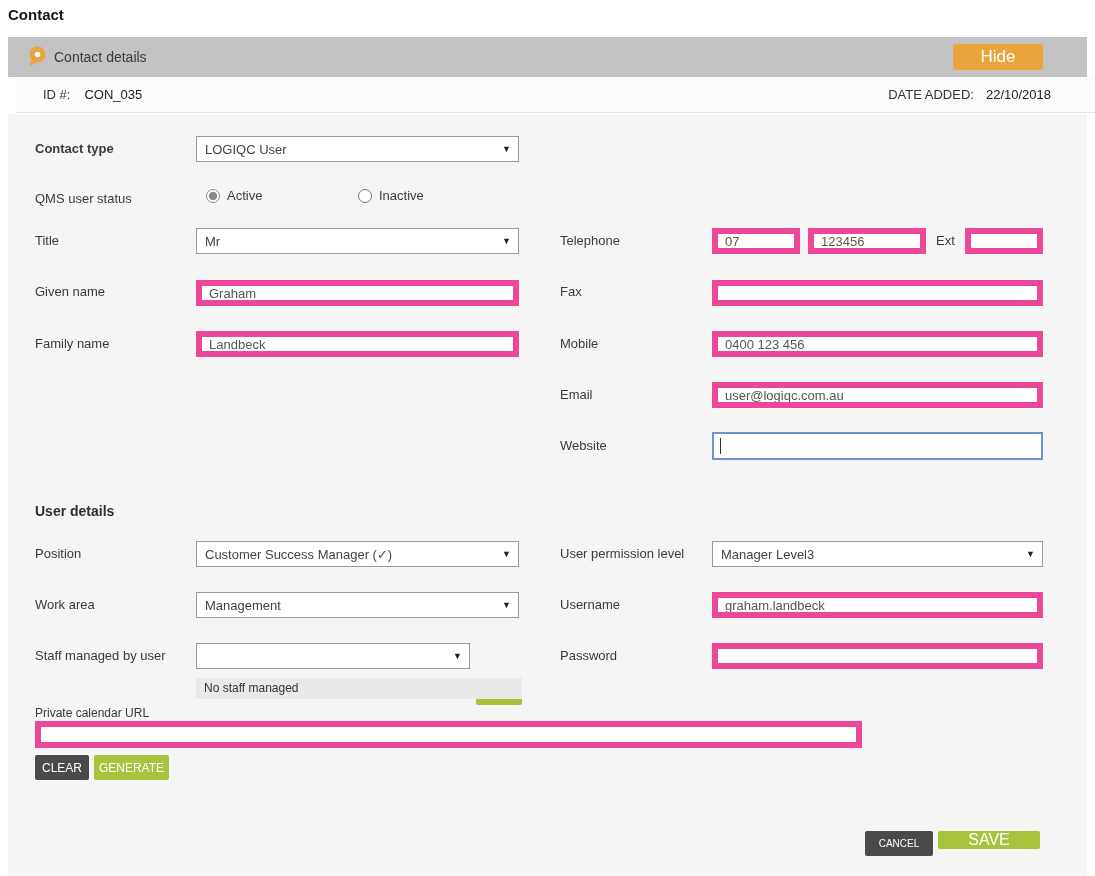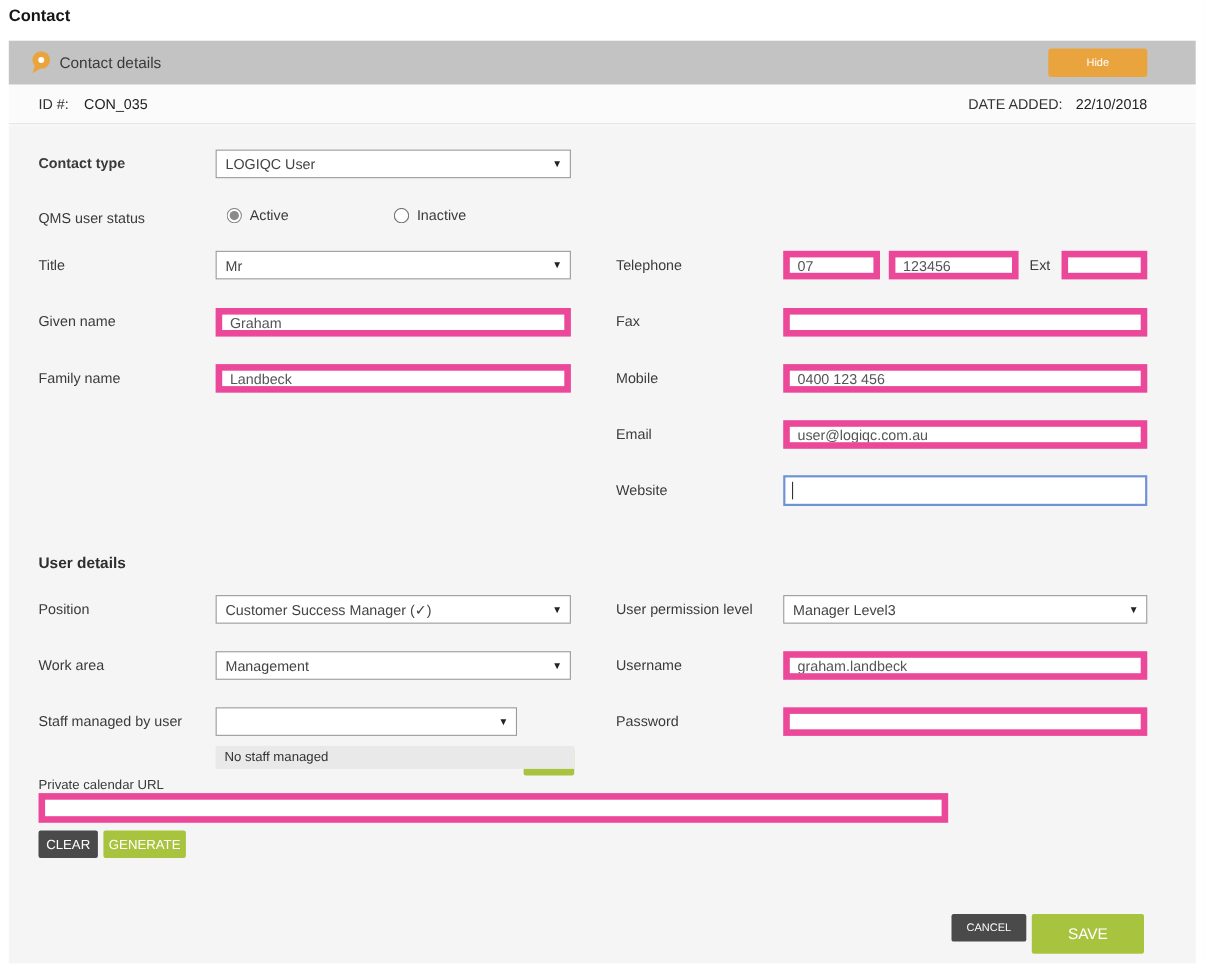--- a/index.html
+++ b/index.html
@@ -5,23 +5,23 @@
   * { margin:0; padding:0; box-sizing:border-box; }
   html,body { background:#ffffff; font-family:"Liberation Sans", sans-serif; }
   body { position:relative; width:1095px; height:876px; overflow:hidden; }
 
   .page-title { position:absolute; left:8px; top:6px; font-size:15px; font-weight:bold; color:#161616; }
 
   .panel-header { position:absolute; left:8px; top:37px; width:1079px; height:40px; background:#c3c3c3; }
   .panel-header .hdr-title { position:absolute; left:46px; top:12px; font-size:14px; color:#3a3a3a; }
   .pin { position:absolute; left:20px; top:9px; }
   .hide-btn { position:absolute; right:44px; top:7px; width:90px; height:26px; background:#eaa43e; color:#fff;
-              border:none; font-size:10px; font-family:"Liberation Sans", sans-serif; border-radius:3px; cursor:pointer; }
+              border:none; font-size:17px; font-family:"Liberation Sans", sans-serif; border-radius:3px; cursor:pointer; }
 
-  .meta-row { position:absolute; left:8px; top:77px; width:1079px; height:36px; background:#fbfbfb;
+  .meta-row { position:absolute; left:16px; top:77px; width:1079px; height:36px; background:#fbfbfb;
               border-bottom:1px solid #e2e2e2; }
   .meta-left { position:absolute; left:27px; top:10px; font-size:13px; color:#333; }
   .meta-left .val { margin-left:14px; color:#222; }
   .meta-right { position:absolute; right:44px; top:10px; font-size:13px; color:#333; }
   .meta-right .val { margin-left:12px; color:#222; }
 
   .panel-body { position:absolute; left:8px; top:114px; width:1079px; height:762px; background:#f5f5f5; }
 
   .lbl { position:absolute; font-size:13px; color:#3a3a3a; }
   .lbl.bold { font-weight:bold; }
@@ -155,15 +155,15 @@
 
   <span class="lbl" style="left:552px; top:534px;">Password</span>
   <input class="inp" style="left: 704px; top: 529px; width: 331px;" value="">
 
   <span class="lbl" style="left:27px; top:592px; font-size:12px;">Private calendar URL</span>
   <input class="inp" style="left: 27px; top: 607px; width: 827px; height: 27px;" value="">
   <button class="btn btn-dark" style="position:absolute; left:27px; top:641px; width:54px; height:25px; font-size:12px;">CLEAR</button>
   <button class="btn btn-green" style="position:absolute; left:86px; top:641px; width:75px; height:25px; font-size:12px;">GENERATE</button>
 
   <button class="btn btn-dark" style="position:absolute; left:857px; top:717px; width:68px; height:25px; font-size:10px;">CANCEL</button>
-  <button class="btn btn-green" style="position:absolute; left:930px; top:717px; width:102px; height:36px; font-size:14px;">SAVE</button>
+  <button class="btn btn-green" style="position:absolute; left:930px; top:717px; width:102px; height:18px; font-size:16px;">SAVE</button>
 
 </div>
 
 </body></html>

